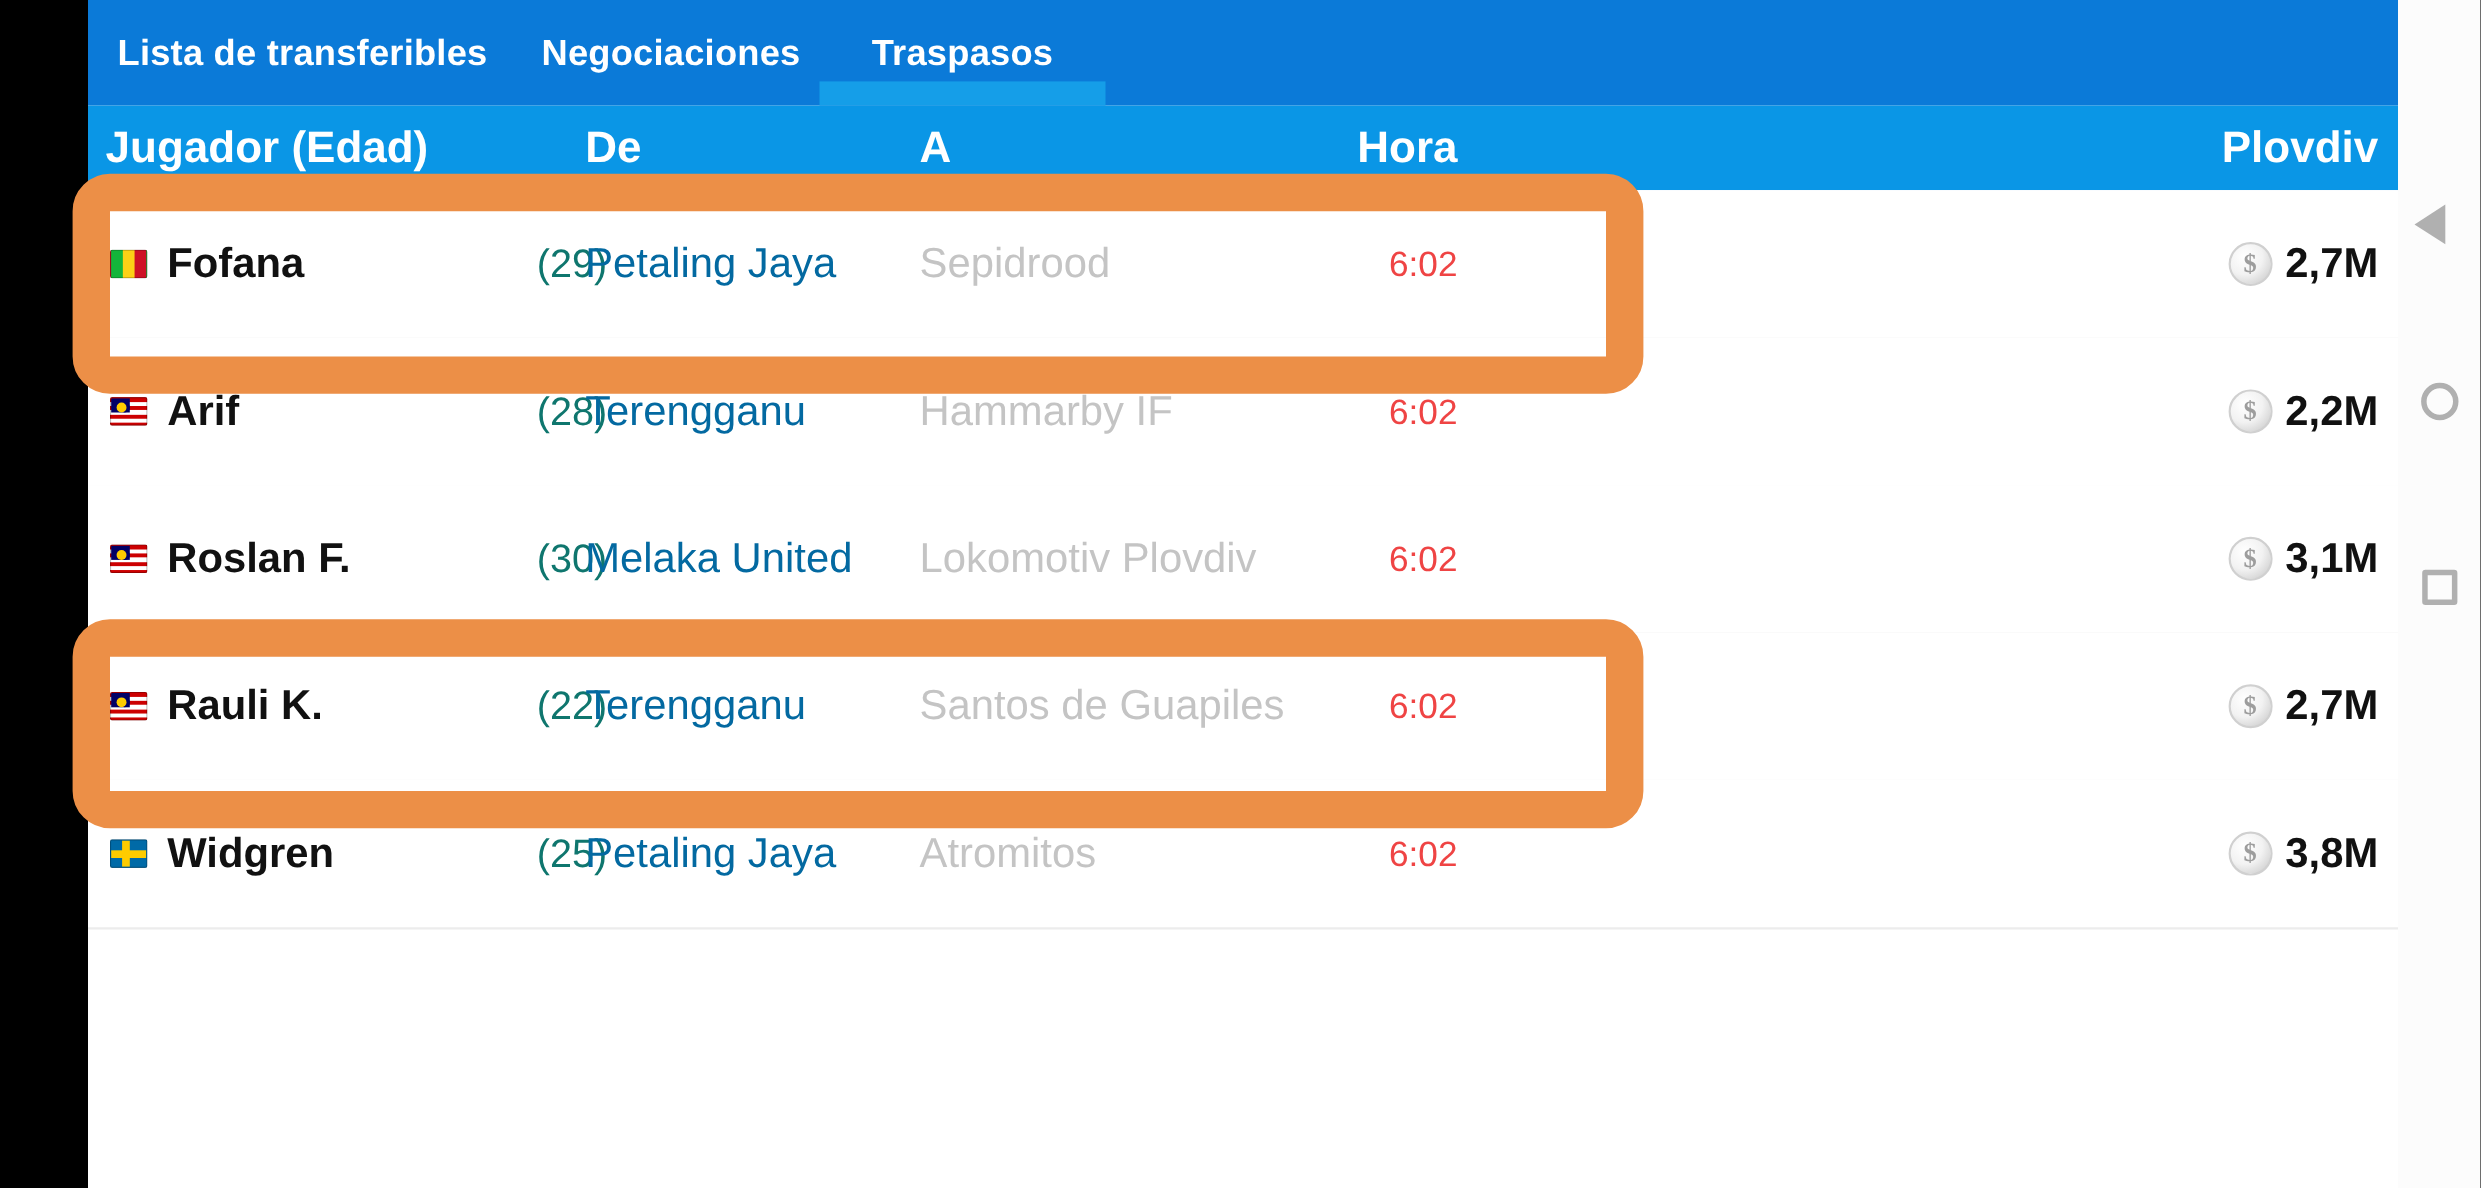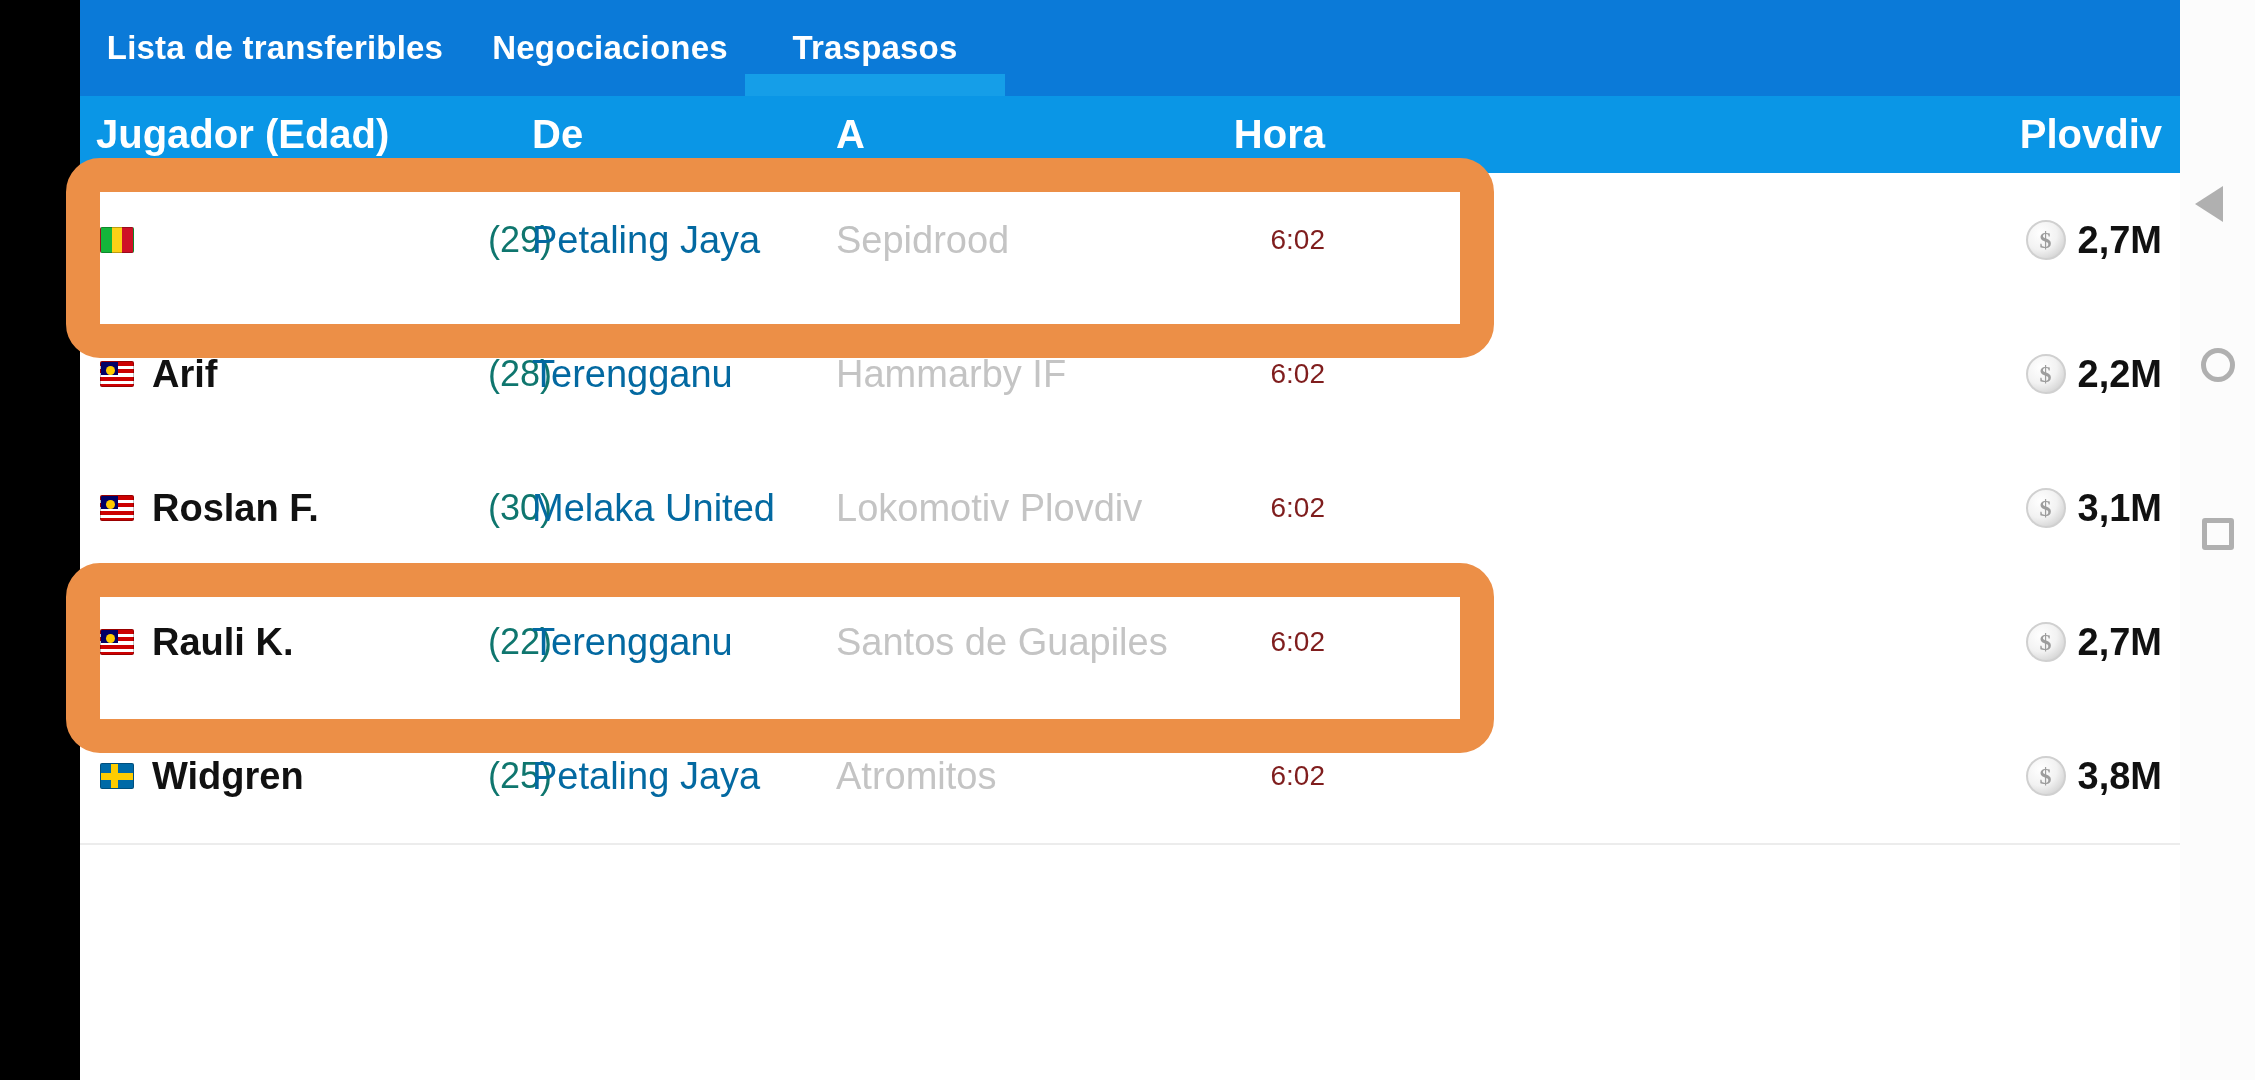--- a/index.html
+++ b/index.html
@@ -70,21 +70,21 @@
   .row .cell{
     position:absolute;top:0;height:134px;display:flex;align-items:center;
     white-space:nowrap;
   }
   .c-flag{left:16px;width:42px;justify-content:center;}
   .c-name{left:72px;font-size:38px;font-weight:bold;color:#111111;}
   .c-age{left:380px;width:92px;justify-content:flex-end;
          font-size:36px;font-weight:normal;color:#0f766e;}
   .c-from{left:452px;font-size:38px;font-weight:normal;color:#0369a1;}
   .c-to{left:756px;font-size:38px;color:#c4c4c4;}
-  .c-time{right:855px;font-size:28px;color:#7f1d1d;}
+  .c-time{right:855px;font-size:32px;color:#ef4444;}
   .c-price{right:18px;font-size:38px;font-weight:bold;color:#111111;
            display:flex;align-items:center;gap:12px;}
 
   
   .flag{display:inline-block;width:34px;height:26px;border:1px solid rgba(0,0,0,.25);
         box-sizing:border-box;position:relative;overflow:hidden;border-radius:2px;}
   .flag-ml{background:linear-gradient(to right,#14b53a 0 33%,#fcd116 33% 66%,#ce1126 66% 100%);}
   .flag-my{background:repeating-linear-gradient(to bottom,#cc0001 0 3.7px,#ffffff 3.7px 7.4px);}
   .flag-my:after{content:"";position:absolute;left:0;top:0;width:52%;height:54%;
       background:#010066;}
@@ -156,20 +156,21 @@
     <div class="ch ch-time">Hora</div>
     <div class="ch ch-price">Plovdiv</div>
   </div>
 
   <div class="table">
 
     <div class="row" style="top:0px">
       <div class="cell c-flag">
           <span class="flag flag-ml"></span>
         </div>
+      <div class="cell c-name">Fofana</div>
       <div class="cell c-age">(29)</div>
       <div class="cell c-from">Petaling Jaya</div>
       <div class="cell c-to">Sepidrood</div>
       <div class="cell c-time">6:02</div>
       <div class="cell c-price">
         <span class="coin">$</span>
         <span>2,7M</span>
       </div>
     </div>
 

